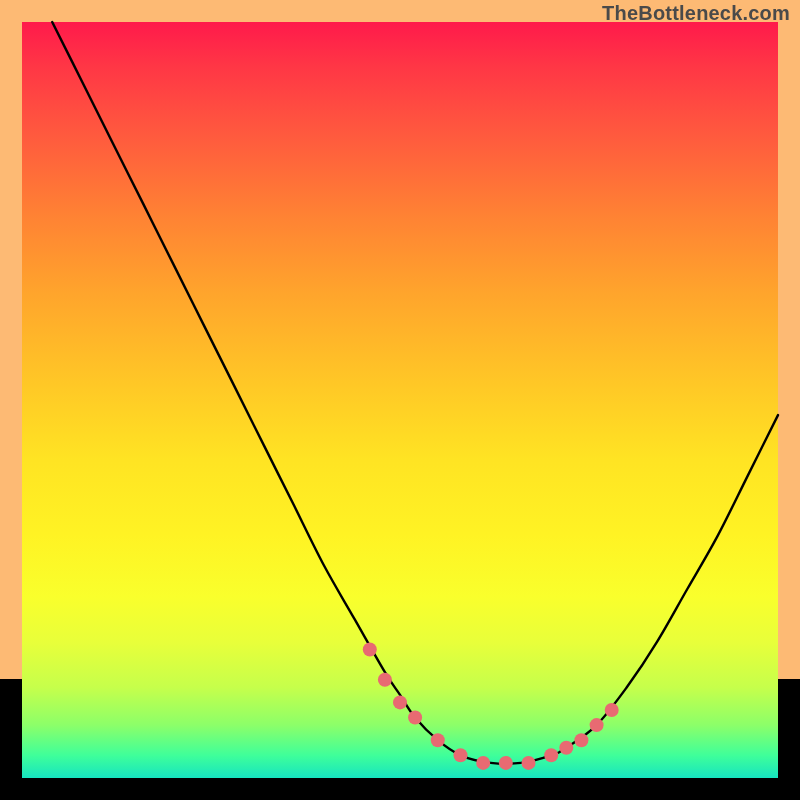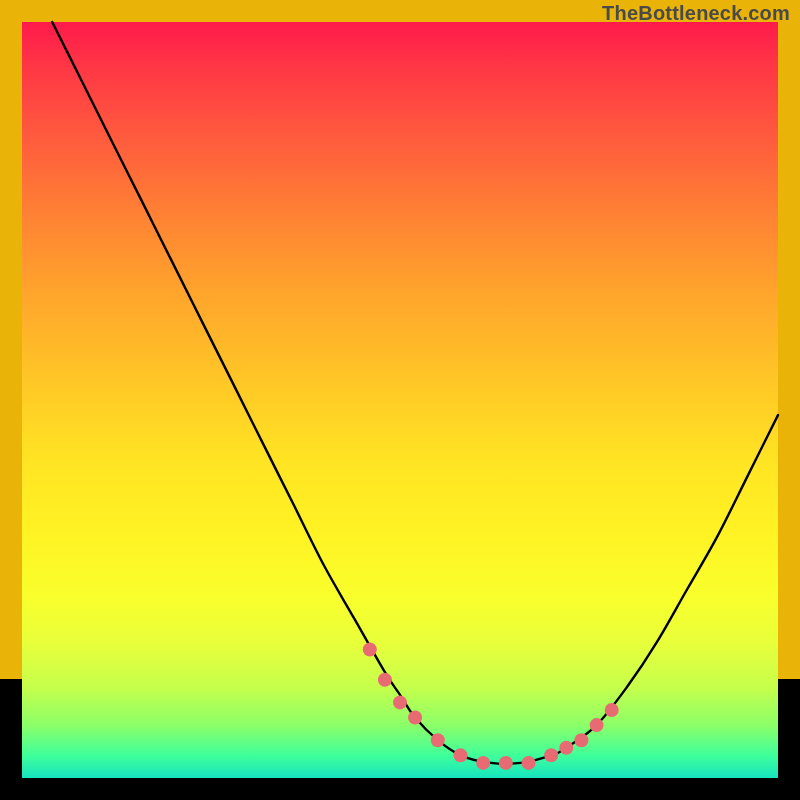--- a/index.html
+++ b/index.html
@@ -8,21 +8,21 @@
     width: 800px;
     height: 800px;
     background: #000;
     font-family: Arial, Helvetica, sans-serif;
     overflow: hidden;
   }
   .stage {
     position: relative;
     width: 800px;
     height: 679px;
-    background: #eab308;
+    background: #fdba74;
     text-align: right;
   }
   .plot {
     position: absolute;
     left: 22px;
     top: 22px;
     width: 756px;
     height: 756px;
     background: linear-gradient(to bottom,
       #ff1a4b 0%,

